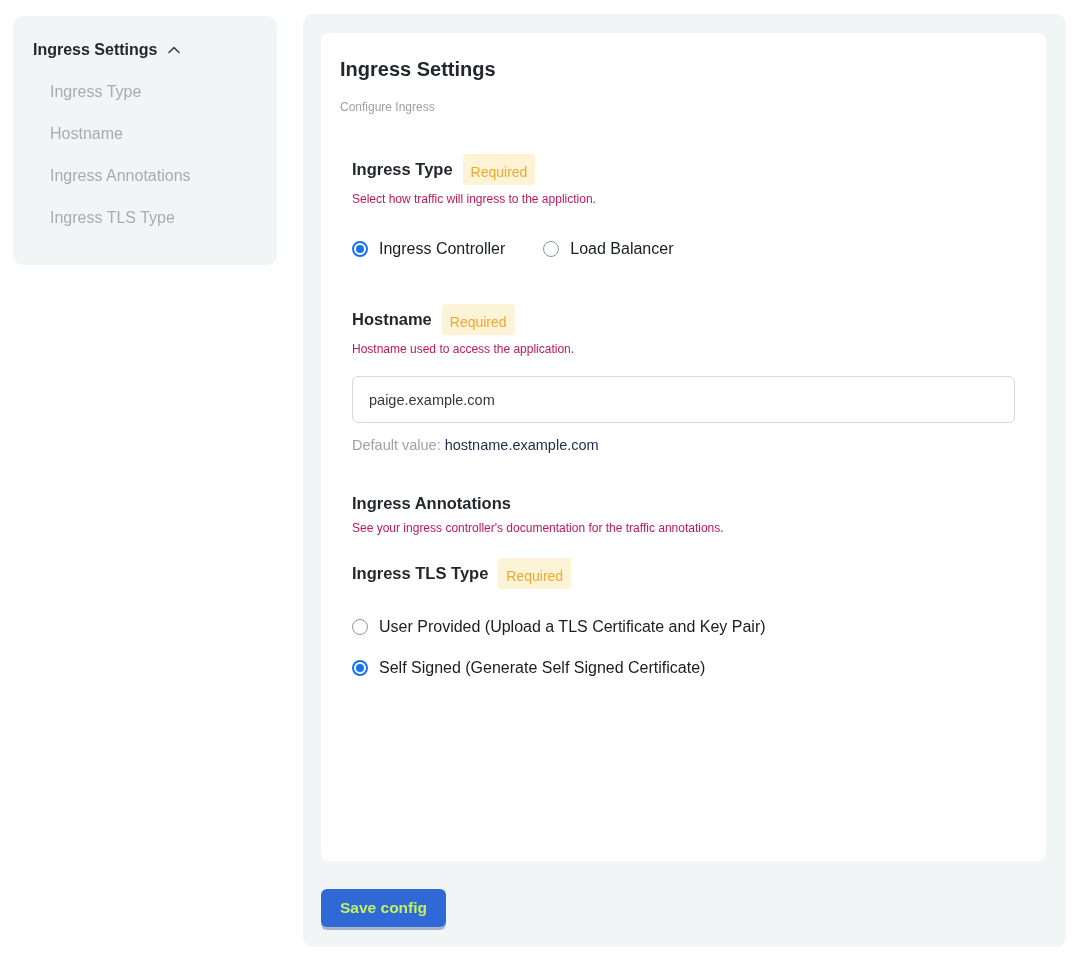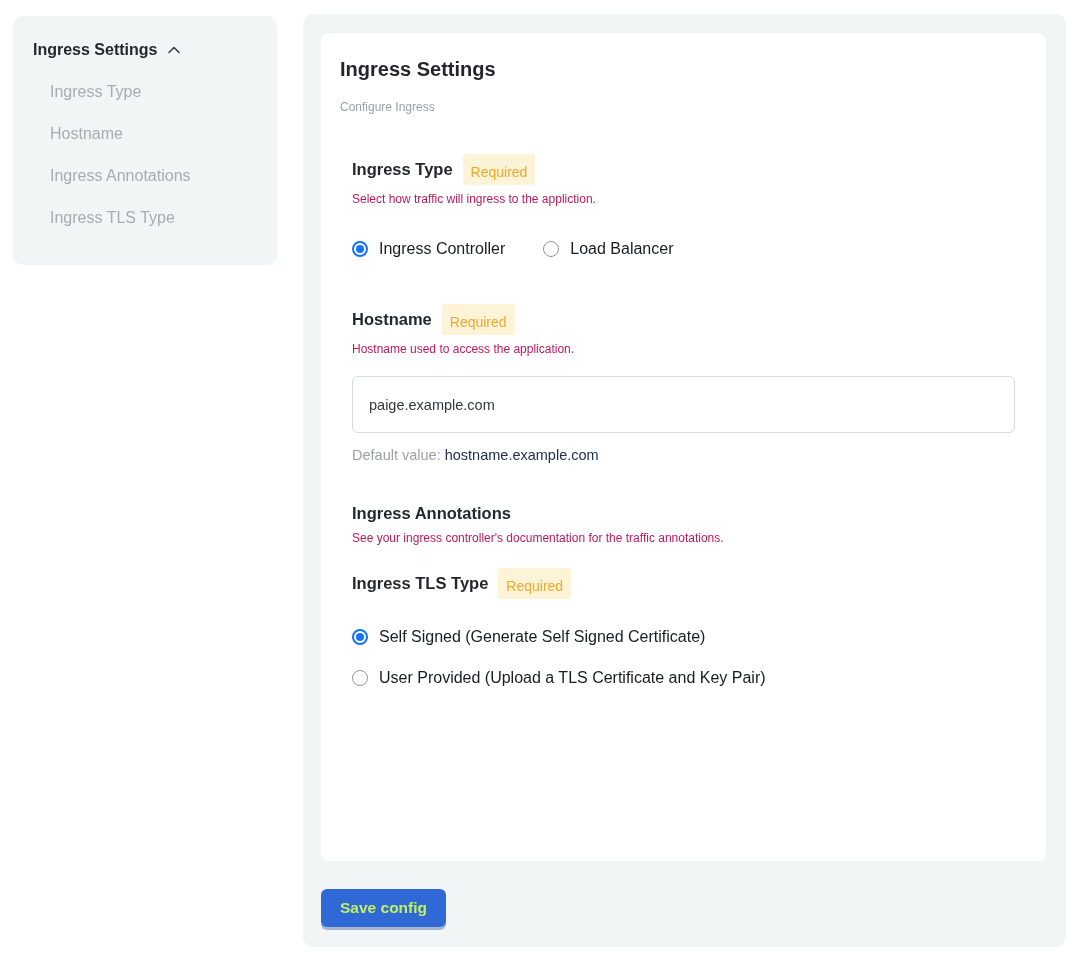--- a/index.html
+++ b/index.html
@@ -39,21 +39,21 @@
 
   .radio-row-h { display:flex; align-items:flex-end; gap:38px; margin-top:28px; }
   .radio-option { display:flex; align-items:center; gap:11px; font-size:16px;
     color:#191d21; line-height:23px; cursor:pointer; }
   .radio { width:16px; height:16px; border-radius:50%; border:1.5px solid #8f959b;
     background:#fff; position:relative; flex:none; }
   .radio.selected { border:2px solid #1673f2; }
   .radio.selected::after { content:""; position:absolute; inset:2px; border-radius:50%;
     background:#1673f2; }
 
-  .text-input { display:block; margin-top:17px; width:663px; height:57px;
+  .text-input { display:block; margin-top:17px; width:663px; height:47px;
     border:1px solid #d6dade; border-radius:6px; padding:6px 16px; font-size:14.5px;
     color:#33383d; background:#fff; font-family:inherit; }
   .hint { margin-top:13px; font-size:14.5px; line-height:19px; color:#9ba2a9; }
   .hint .default-val { color:#21304e; font-weight:400; }
 
   .annotations-textarea { display:block; margin-top:9px; width:663px; height:136px;
     border:1px solid #d6dade; border-radius:6px; padding:15px 16px;
     font-family:"Liberation Mono", monospace; font-size:15px; line-height:27.5px;
     color:#2b2f33; resize:both; }
 
@@ -124,25 +124,25 @@
       <p class="field-desc">See your ingress controller's documentation for the traffic annotations.</p>
     </div>
 
     <div class="field m-sec4">
       <div class="field-heading">
         <span>Ingress TLS Type</span>
         <span class="badge">Required</span>
       </div>
       <div class="tls-options">
         <div class="radio-option">
+          <span class="radio"></span>
+          <span>User Provided (Upload a TLS Certificate and Key Pair)</span>
+        </div>
+        <div class="radio-option">
           <span class="radio selected"></span>
           <span>Self Signed (Generate Self Signed Certificate)</span>
-        </div>
-        <div class="radio-option">
-          <span class="radio"></span>
-          <span>User Provided (Upload a TLS Certificate and Key Pair)</span>
         </div>
       </div>
     </div>
   </section>
 
   <button class="save-btn">Save config</button>
 </main>
 
 </body></html>

